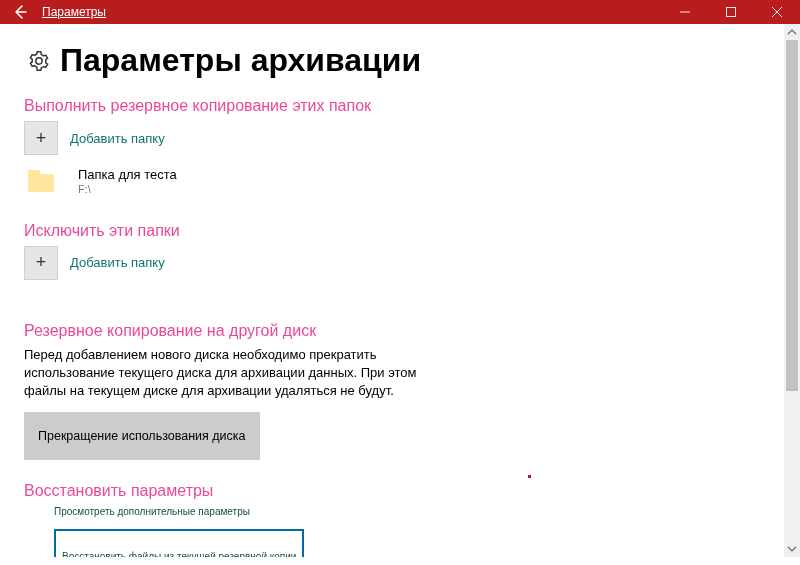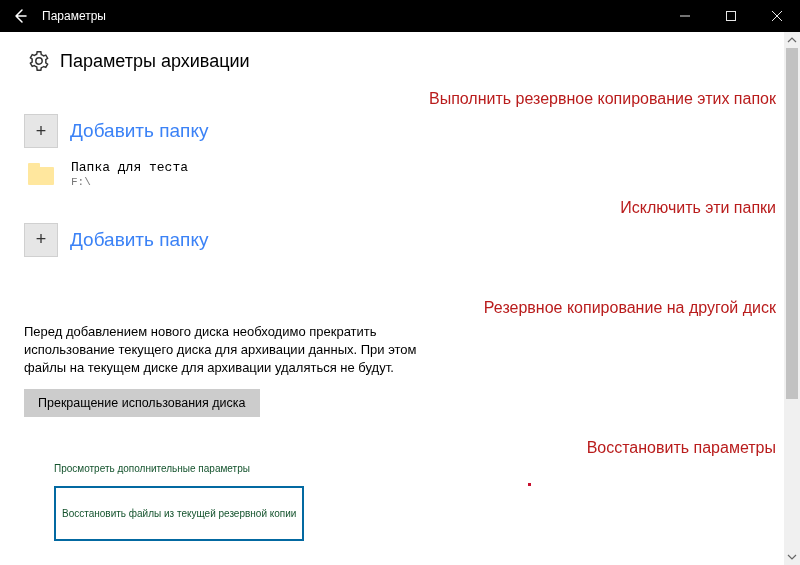--- a/index.html
+++ b/index.html
@@ -5,26 +5,27 @@
   * { box-sizing: border-box; }
   html, body {
     margin: 0; padding: 0;
     width: 800px; height: 565px;
     font-family: "Segoe UI", Tahoma, sans-serif;
     background: #fff;
     overflow: hidden;
     color: #000;
   }
   .titlebar {
-    height: 32px;
-    background: #000000;
+    height: 24px;
+    background: #b91c1c;
     display: flex;
     align-items: center;
     color: #fff;
     user-select: none;
+    text-decoration: underline;
   }
   .titlebar .back {
     width: 40px; height: 32px;
     display: flex; align-items: center; justify-content: center;
     cursor: default;
   }
   .titlebar .title {
     font-size: 12px;
     margin-left: 2px;
     flex: 1;
@@ -53,56 +54,54 @@
   .page-header {
     display: flex;
     align-items: center;
     gap: 10px;
     margin: 4px 0 6px 4px;
   }
   .page-header .gear {
     color: #333;
   }
   .page-title {
-    font-size: 18px;
-    font-weight: 400;
+    font-size: 32px;
+    font-weight: 700;
     color: #000;
   }
   h2.section {
     font-size: 16px;
     font-weight: 400;
-    color: #b91c1c;
+    color: #ec4899;
     margin: 18px 0 6px 0;
-    text-align: right;
   }
   .add-row {
     display: flex;
     align-items: center;
     gap: 12px;
     margin-top: 6px;
   }
   .plus-tile {
     width: 34px; height: 34px;
     background: #e6e6e6;
     display: flex; align-items: center; justify-content: center;
     border: 1px solid #d0d0d0;
     font-size: 18px;
     color: #333;
   }
   .add-label {
-    font-size: 19px;
-    color: #3b82f6;
+    font-size: 13px;
+    color: #0f766e;
   }
   .folder-row {
     display: flex;
     align-items: center;
-    gap: 17px;
+    gap: 24px;
     margin-top: 12px;
     margin-left: 4px;
-    font-family: Liberation Mono, monospace;
   }
   .folder-icon {
     width: 26px; height: 22px;
     position: relative;
   }
   .folder-icon .tab {
     position: absolute;
     top: 0; left: 0;
     width: 12px; height: 5px;
     background: #ffe79e;
@@ -129,21 +128,21 @@
     font-size: 13px;
     color: #000;
     max-width: 400px;
     line-height: 1.4;
     margin-top: 2px;
   }
   .gray-button {
     margin-top: 12px;
     background: #cccccc;
     border: none;
-    padding: 7px 14px;
+    padding: 17px 14px;
     font-size: 12.5px;
     color: #000;
     cursor: default;
     font-family: inherit;
   }
   .link {
     font-size: 10px;
     color: #14532d;
     margin-top: 6px;
     margin-bottom: 6px;
@@ -244,21 +243,21 @@
         <div class="tab"></div>
           <div class="body"></div>
       </div>
       <div class="folder-text">
         <div class="name">Папка для теста</div>
         <div class="path">F:\</div>
       </div>
     </div>
 
     
-    <h2 class="section" style="margin-top:10px">Исключить эти папки</h2>
+    <h2 class="section" style="margin-top:26px">Исключить эти папки</h2>
     <div class="add-row">
       <div class="plus-tile">+</div>
       <div class="add-label">Добавить папку</div>
     </div>
 
     
     <h2 class="section" style="margin-top:42px">Резервное копирование на другой диск</h2>
     <div class="body-text">Перед добавлением нового диска необходимо прекратить использование текущего диска для архивации данных. При этом файлы на текущем диске для архивации удаляться не будут.</div>
     <button class="gray-button">Прекращение использования диска</button>
 

